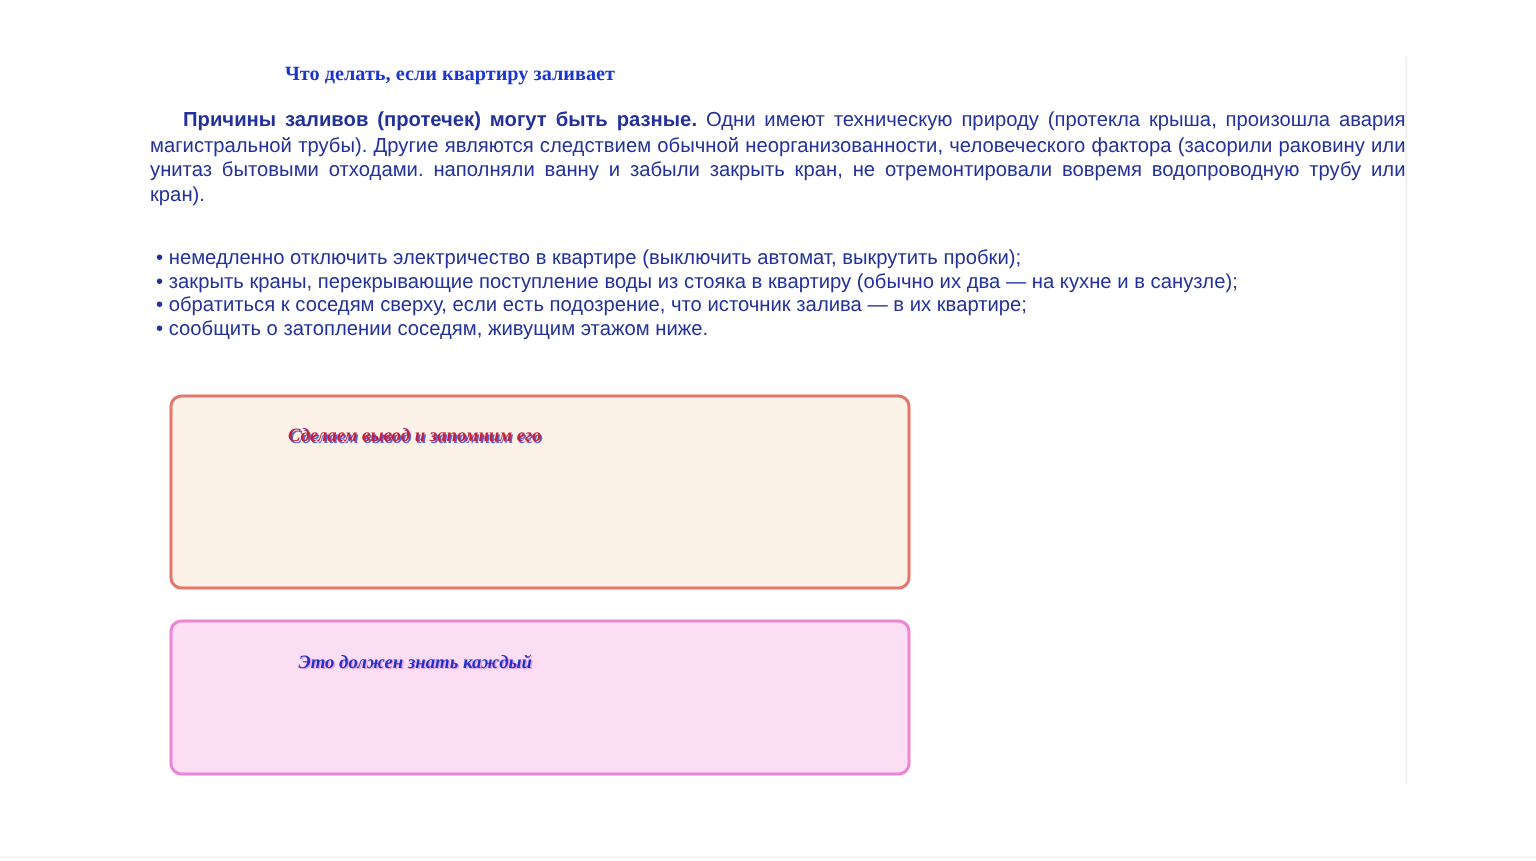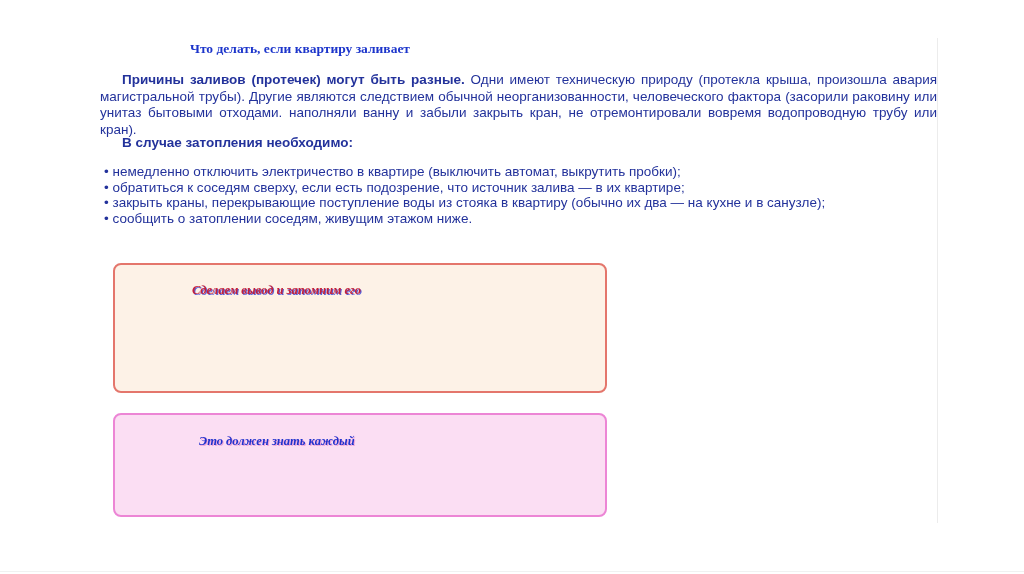--- a/index.html
+++ b/index.html
@@ -48,26 +48,25 @@
 </style>
 </head>
 <body>
 
 <div class="page">
 
   <h1 class="title">Что делать, если квартиру заливает</h1>
 
   <p class="intro"><span class="lead">Причины заливов (протечек) могут быть разные.</span><span> Одни имеют техническую природу (протекла крыша, произошла авария магистральной трубы). Другие являются следствием обычной неорганизованности, человеческого фактора (засорили раковину или унитаз бытовыми отходами. наполняли ванну и забыли закрыть кран, не отремонтировали вовремя водопроводную трубу или кран).</span></p>
 
-  <p class="section-heading">В случае затопления необходимо:</p>
 
   <ul class="bullets">
     <li>немедленно отключить электричество в квартире (выключить автомат, выкрутить пробки);</li>
+    <li>закрыть краны, перекрывающие поступление воды из стояка в квартиру (обычно их два — на кухне и в санузле);</li>
     <li>обратиться к соседям сверху, если есть подозрение, что источник залива — в их квартире;</li>
-    <li>закрыть краны, перекрывающие поступление воды из стояка в квартиру (обычно их два — на кухне и в санузле);</li>
     <li>сообщить о затоплении соседям, живущим этажом ниже.</li>
   </ul>
 
   <div class="box box-conclusion">
     <p class="box-heading">Сделаем вывод и запомним его</p>
   </div>
 
   <div class="box box-know">
     <p class="box-heading">Это должен знать каждый</p>
   </div>

